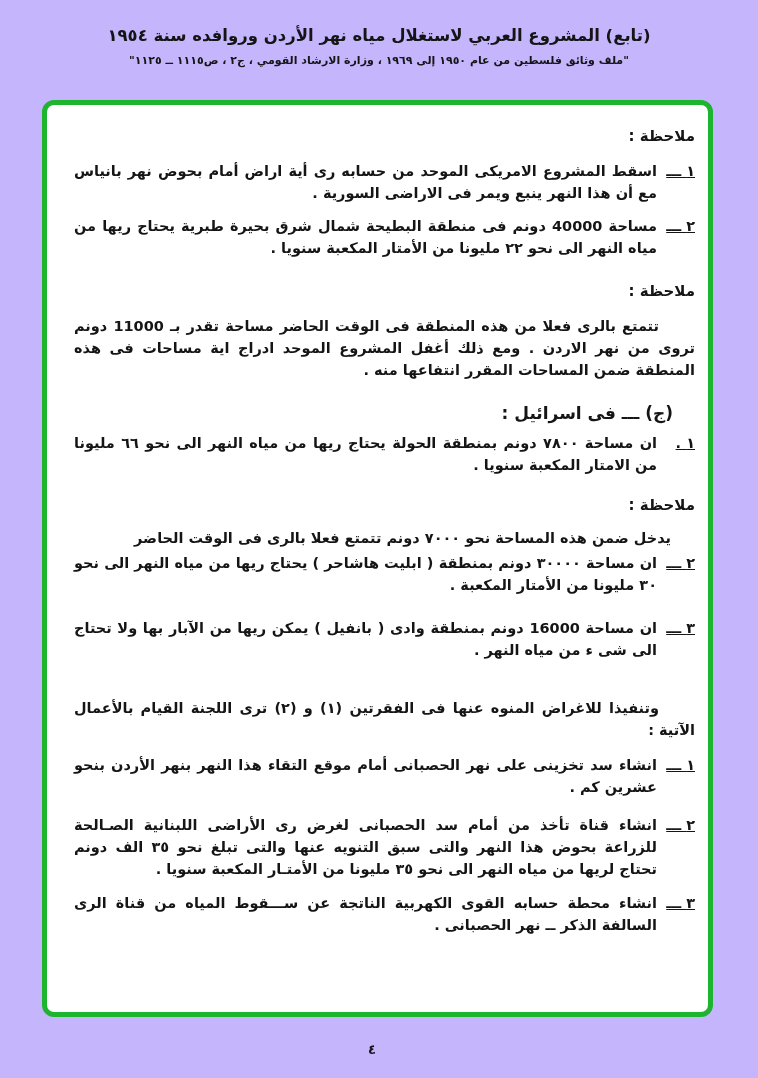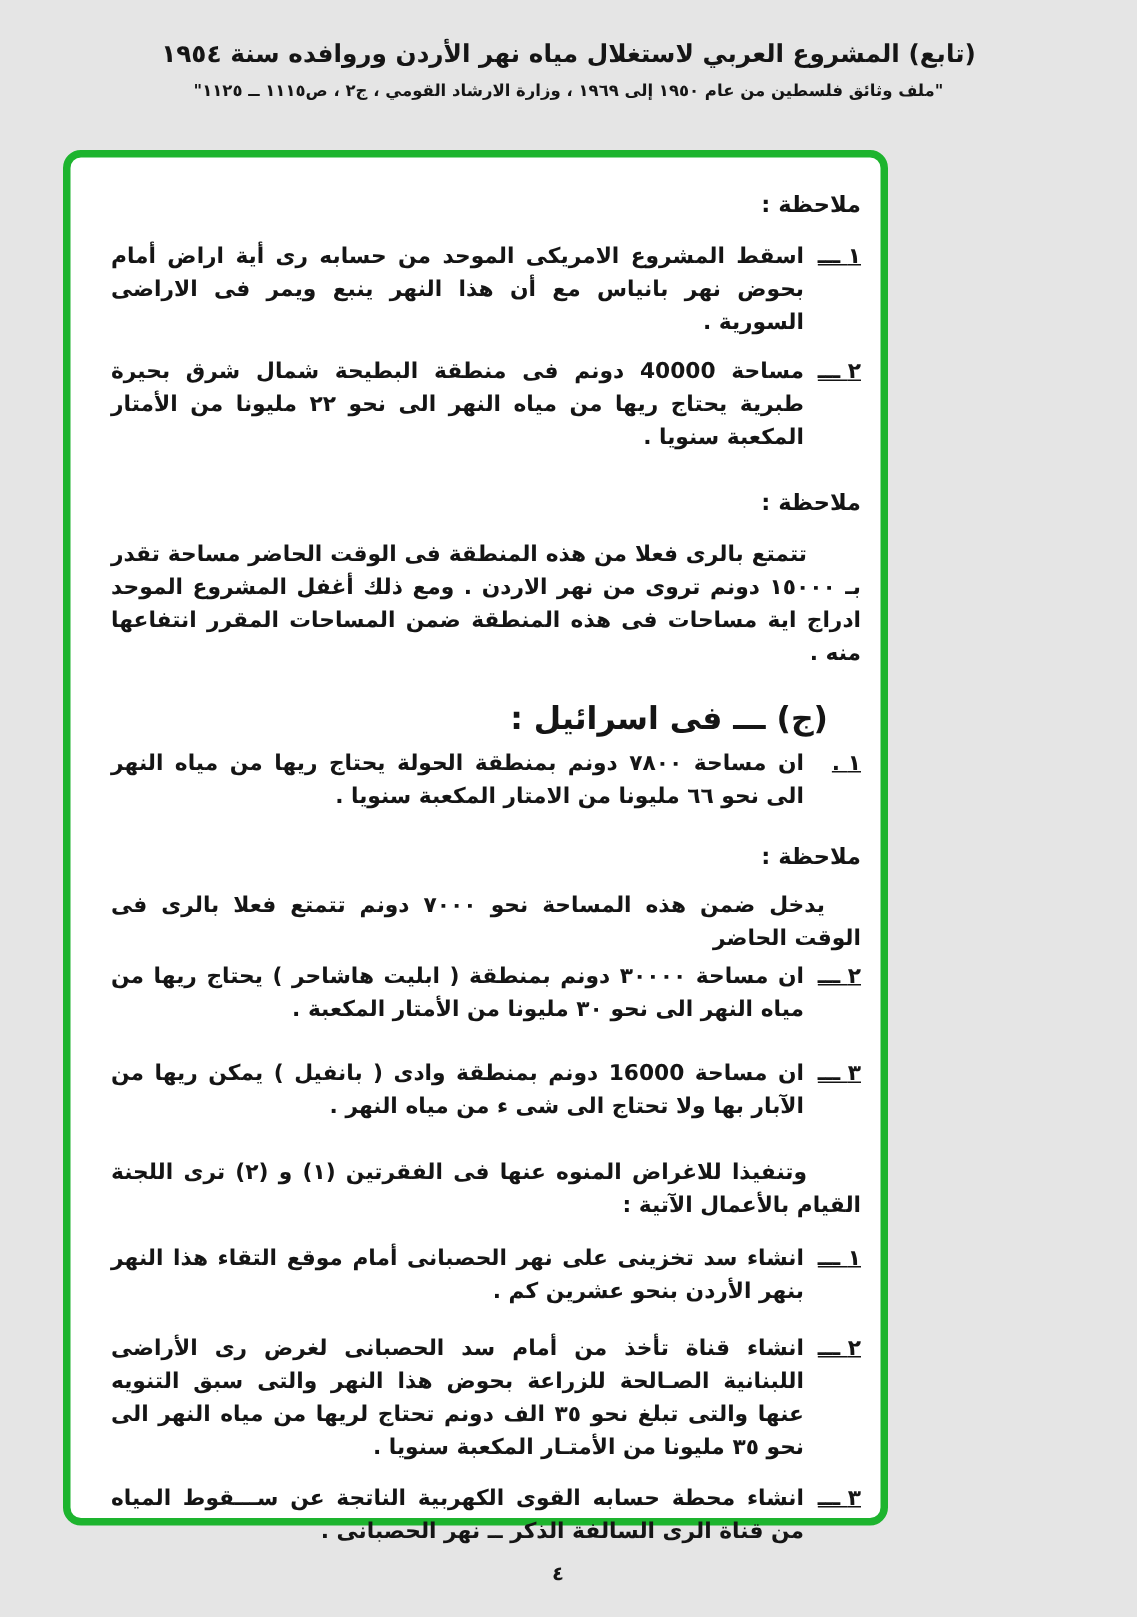--- a/index.html
+++ b/index.html
@@ -1,57 +1,57 @@
 <!DOCTYPE html>
 <html lang="ar"><head>
 <meta charset="utf-8">
 <style>
   html, body { margin: 0; padding: 0; background: #ffffff; }
   .page {
     position: relative;
     width: 758px;
     height: 1078px;
-    background: #e5e5e5;
+    background: #c4b5fd;
     color: #151515;
     font-family: "DejaVu Sans", sans-serif;
     font-weight: 700;
     overflow: hidden;
   }
   
   .doc-header { padding-top: 24px; text-align: center; direction: rtl; }
   .doc-title  { font-size: 16.5px; line-height: 24px; letter-spacing: 0; }
   .doc-source { margin-top: 5px; font-size: 11px; line-height: 15px; }
   
   .frame {
     position: absolute;
     left: 42px; top: 100px;
-    width: 550px; height: 917px;
+    width: 671px; height: 917px;
     box-sizing: border-box;
     border: 5px solid #0f766e;
     border-radius: 12px;
     background: #ffffff;
   }
   .content {
     direction: rtl;
     text-align: justify;
     padding: 20px 13px 0 27px;
     font-size: 14.5px;
     line-height: 22px;
   }
   .note-heading { text-align: right; font-size: 15px; }
-  .sec-heading  { text-align: right; padding-right: 22px; font-size: 21px; }
+  .sec-heading  { text-align: right; padding-right: 22px; font-size: 17px; }
   .para  { text-indent: 36px; }
   .plain { text-indent: 24px; }
   .item  { display: flex; }
   .item .marker { flex: none; min-width: 38px; white-space: nowrap; text-decoration: underline; }
   .item .itext  { flex: 1; text-align: justify; }
   
   .g3{margin-top:3px}.g8{margin-top:8px}.g11{margin-top:11px}.g12{margin-top:12px}
   .g13{margin-top:13px}.g16{margin-top:16px}.g18{margin-top:18px}
-  .g21{margin-top:21px}.g22{margin-top:22px}
+  .g21{margin-top:21px}.g22{margin-top:36px}
   
   .page-number {
     position: absolute;
     top: 1042px; left: 0;
     width: 744px;
     text-align: center;
     font-size: 13px;
   }
 </style>
 </head>
@@ -74,21 +74,21 @@
         <span class="itext">اسقط المشروع الامريكى الموحد من حسابه رى أية اراض أمام بحوض نهر بانياس مع أن هذا النهر ينبع ويمر فى الاراضى السورية .</span>
       </div>
 
       <div class="item g11">
         <span class="marker">٢ ـــ</span>
         <span class="itext">مساحة 40000 دونم فى منطقة البطيحة شمال شرق بحيرة طبرية يحتاج ريها من مياه النهر الى نحو ٢٢ مليونا من الأمتار المكعبة سنويا .</span>
       </div>
 
       <div class="note-heading g21">ملاحظة :</div>
 
-      <div class="para g13">تتمتع بالرى فعلا من هذه المنطقة فى الوقت الحاضر مساحة تقدر بـ ١٥٠٠٠ دونم تروى من نهر الاردن . ومع ذلك أغفل المشروع الموحد ادراج اية مساحات فى هذه المنطقة ضمن المساحات المقرر انتفاعها منه .</div>
+      <div class="para g13">تتمتع بالرى فعلا من هذه المنطقة فى الوقت الحاضر مساحة تقدر بـ 11000 دونم تروى من نهر الاردن . ومع ذلك أغفل المشروع الموحد ادراج اية مساحات فى هذه المنطقة ضمن المساحات المقرر انتفاعها منه .</div>
 
       <div class="sec-heading g21">(ج) ـــ فى اسرائيل :</div>
 
       <div class="item g8">
         <span class="marker">١ .</span>
         <span class="itext">ان مساحة ٧٨٠٠ دونم بمنطقة الحولة يحتاج ريها من مياه النهر الى نحو ٦٦ مليونا من الامتار المكعبة سنويا .</span>
       </div>
 
       <div class="note-heading g18">ملاحظة :</div>
 

